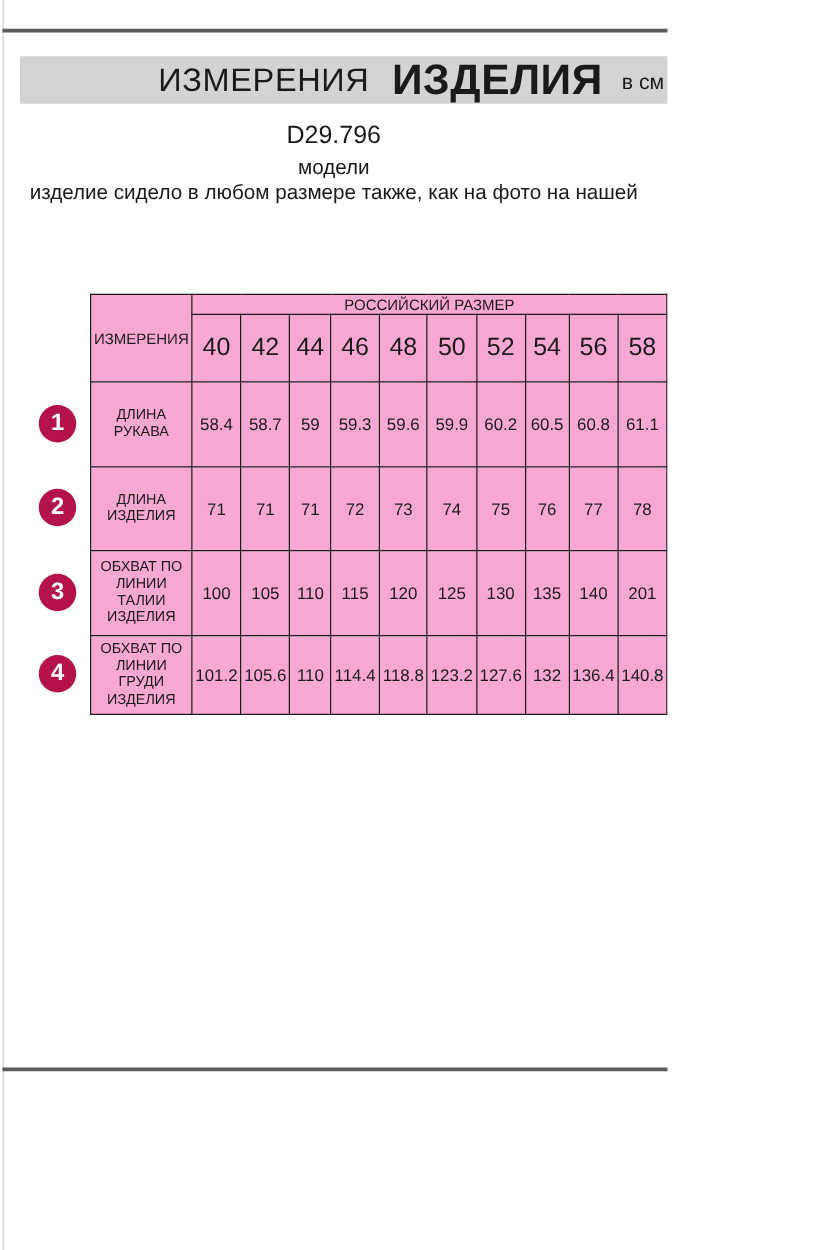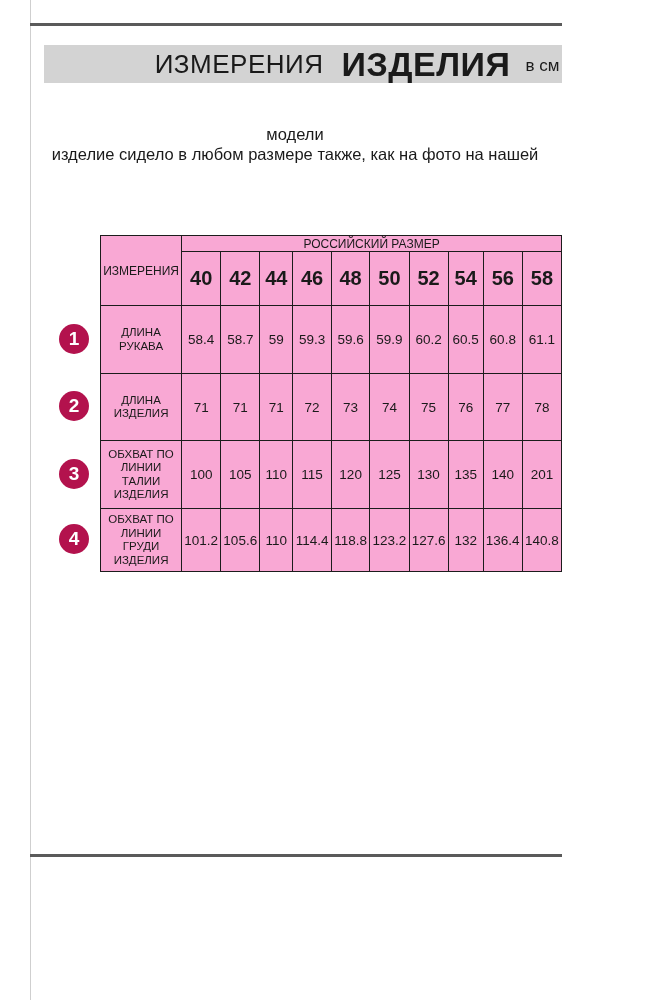--- a/index.html
+++ b/index.html
@@ -1,19 +1,19 @@
 <!DOCTYPE html>
 <html><head>
 <meta charset="utf-8">
 <style>
   * { margin:0; padding:0; box-sizing:border-box; }
   html,body { background:#ffffff; }
   .page {
     position:relative; width:534px; height:1000px; background:#ffffff;
-    font-family:"Liberation Sans", sans-serif; color:#1a1a1a; overflow:hidden;margin-left:28px;
+    font-family:"Liberation Sans", sans-serif; color:#1a1a1a; overflow:hidden;
   }
   .left-edge { position:absolute; left:2px; top:0; width:1px; height:1000px; background:#cfcfcf; }
   .frame {
     position:absolute; left:2px; top:23px; width:656px; height:834px;
     border-top:3px solid #5a5a5a; border-right:3px solid #5a5a5a; border-bottom:3px solid #5a5a5a;
   }
   .banner {
     position:absolute; left:16px; top:45px; width:626px; height:38px; background:#d3d3d3;
     display:flex; align-items:center; justify-content:center;
   }
@@ -24,21 +24,21 @@
   .note { position:absolute; top:124px; left:0; width:100%; text-align:center; font-size:16.5px; line-height:20px; }
   .size-table { position:absolute; left:72px; top:235px; border-collapse:collapse; table-layout:fixed; }
   .size-table th, .size-table td {
     border:1.5px solid #1c1c1c; text-align:center; vertical-align:middle; padding:0;
     font-weight:normal; background:#f9a8d4;
   }
   .c-label { width:86px; }
   .c-size  { width:44px; }
   .r-group th { height:16px; font-size:12px; }
   .meas-h  { font-size:12.5px; }
-  .r-sizes th { height:54px; font-size:20px; font-weight:bold; }
+  .r-sizes th { height:54px; font-size:20px; font-weight:normal; }
   .row-label { font-size:11.5px; line-height:13.5px; padding:2px 0 !important; }
   .val { font-size:13.5px; }
   .r1 td { height:68px; }
   .r2 td { height:67px; }
   .r3 td { height:68px; }
   .r4 td { height:63px; }
   .marker {
     position:absolute; left:31px; width:30px; height:30px; border-radius:50%;
     background:#b3124d; color:#ffffff; font-weight:bold; font-size:19px;
     display:flex; align-items:center; justify-content:center;
@@ -51,20 +51,21 @@
 <div class="page">
   <div class="left-edge"></div>
   <div class="frame"></div>
 
   <div class="banner">
     <span class="t-reg">ИЗМЕРЕНИЯ</span>
     <span class="t-bold">ИЗДЕЛИЯ</span>
     <span class="t-unit">в см</span>
   </div>
 
+  <div class="code">D29.796</div>
 
   <div class="note">
     <div>модели</div>
     <div>изделие сидело в любом размере также, как на фото на нашей</div>
   </div>
 
   <table class="size-table">
     <colgroup>
       <col class="c-label">
       <col class="c-size">

